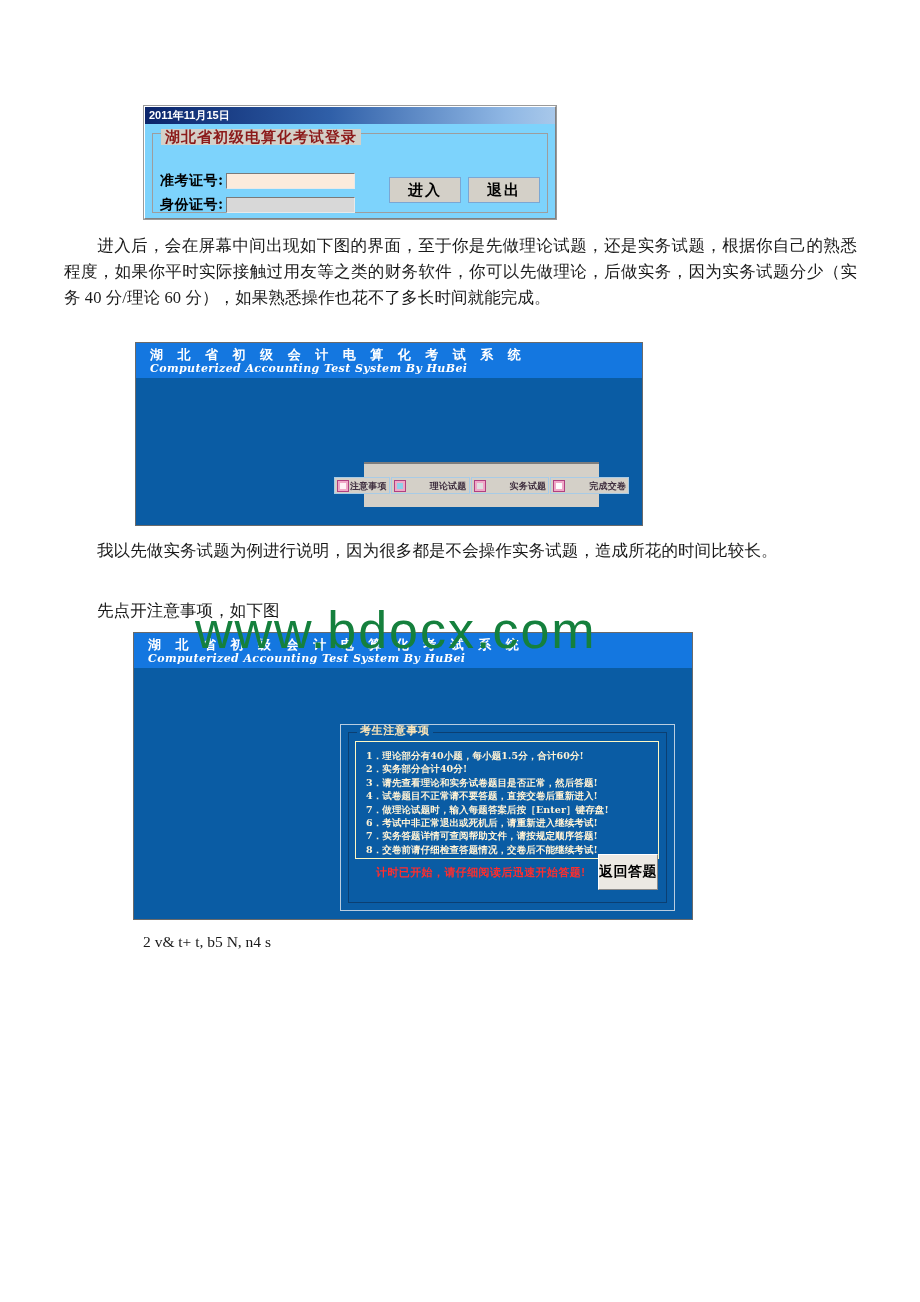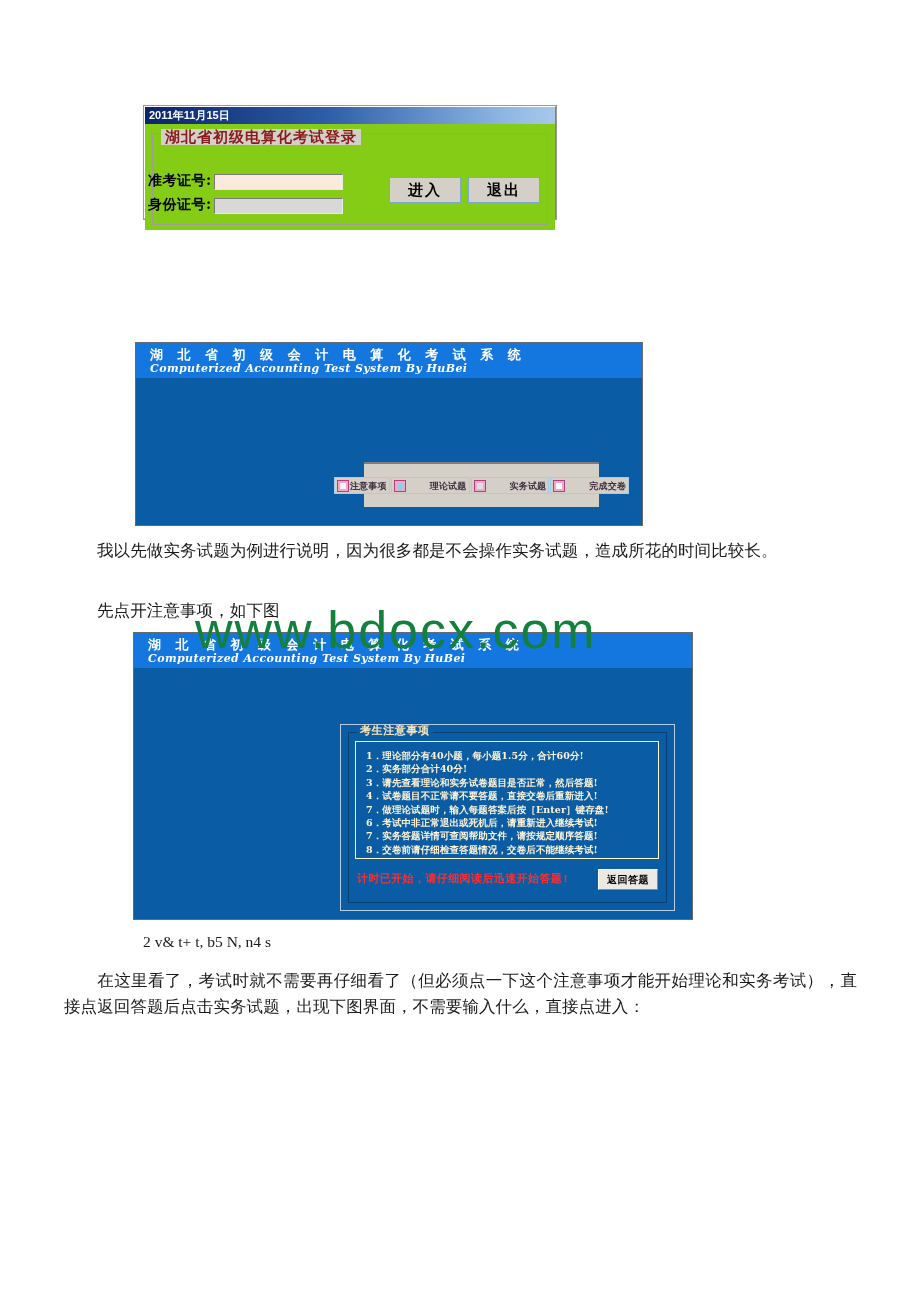--- a/index.html
+++ b/index.html
@@ -82,22 +82,22 @@
   .login-titlebar .tdate {
     color: #ffffff;
     font-family: "Liberation Sans", sans-serif;
     font-size: 11px;
     font-weight: bold;
     line-height: 11px;
     white-space: nowrap;
   }
   .login-body {
     position: relative;
-    height: 106px;
-    background: #84cc16;
+    height: 94px;
+    background: #7dd3fc;
   }
   .group-frame {
     position: absolute;
     left: 7px;
     top: 9px;
     right: 7px;
     bottom: 5px;
     border: 1px solid #9d9d9d;
     box-sizing: border-box;
   }
@@ -111,22 +111,22 @@
     font-family: "DejaVu Serif", serif;
     font-weight: bold;
     font-size: 15px;
     line-height: 16px;
     white-space: nowrap;
     letter-spacing: 1px;
   }
   .field-row {
     position: absolute;
     display: flex;
-    align-items: flex-end;
-    left: 3px;
+    align-items: center;
+    left: 15px;
   }
   .field-row.r1 { top: 48px; }
   .field-row.r2 { top: 72px; }
   .field-label {
     font-family: "DejaVu Serif", serif;
     font-weight: bold;
     font-size: 14px;
     color: #000;
     white-space: nowrap;
     letter-spacing: 0.5px;
@@ -309,41 +309,42 @@
     position: absolute;
     left: 8px;
     right: 8px;
     bottom: 12px;
     display: flex;
     align-items: center;
     justify-content: space-between;
   }
   .notice-warn {
     color: #ff2d2d;
-    font-family: Liberation Mono, monospace;
+    font-family: Liberation Sans, sans-serif;
     font-weight: bold;
     font-size: 11px;
     line-height: 13px;
     white-space: nowrap;
     letter-spacing: 0.4px;
+    margin-left: 19px;
   }
   .notice-back-btn {
     width: 60px;
-    height: 21px;
+    height: 36px;
     background: #ece9e3;
     border: 1px solid #8a8a8a;
     border-top-color: #ffffff;
     border-left-color: #ffffff;
     box-sizing: border-box;
     display: flex;
     align-items: center;
     justify-content: center;
     font-family: "DejaVu Serif", serif;
     font-weight: bold;
-    font-size: 10px;
+    font-size: 14px;
     color: #000;
     letter-spacing: 0.5px;
     cursor: pointer;
   }
 </style>
 </head>
 <body>
 
 <div class="page">
 
@@ -363,20 +364,21 @@
       <div class="field-row r2">
         <span class="field-label">身份证号:</span>
         <span class="field-input plain"></span>
       </div>
 
       <div class="login-btn b1">进入</div>
       <div class="login-btn b2">退出</div>
     </div>
   </div>
 
+  <div class="para" style="left:64px; top:233px; width:793px;"><span class="indent"></span><span>进入后，会在屏幕中间出现如下图的界面，至于你是先做理论试题，还是实务试题，根据你自己的熟悉程度，如果你平时实际接触过用友等之类的财务软件，你可以先做理论，后做实务，因为实务试题分少（实务 40 分/理论 60 分），如果熟悉操作也花不了多长时间就能完成。</span></div>
 
   <div class="exam-win" style="left:135px; top:342px; width:508px; height:184px;">
     <div class="exam-header">
       <div class="exam-title-cn">湖 北 省 初 级 会 计 电 算 化 考 试 系 统</div>
       <div class="exam-title-en">Computerized  Accounting  Test  System By HuBei</div>
     </div>
   </div>
 
   <div class="toolbar-panel">
     <div class="toolbar-group">
@@ -430,15 +432,14 @@
 
       <div class="notice-footer">
         <span class="notice-warn">计时已开始，请仔细阅读后迅速开始答题!</span>
         <span class="notice-back-btn">返回答题</span>
       </div>
     </div>
   </div>
 
   <div class="plainline" style="left:143px; top:933px;">2 v&amp; t+ t, b5 N, n4 s</div>
 
-  <div class="para" style="left:64px; top:968px; width:793px;"><span class="indent"></span><span>在这里看了，考试时就不需要再仔细看了（但必须点一下这个注意事项才能开始理论和实务考试），直接点返回答题后点击实务试题，出现下图界面，不需要输入什么，直接点进入：</span></div>
 
 </div>
 
 </body></html>

